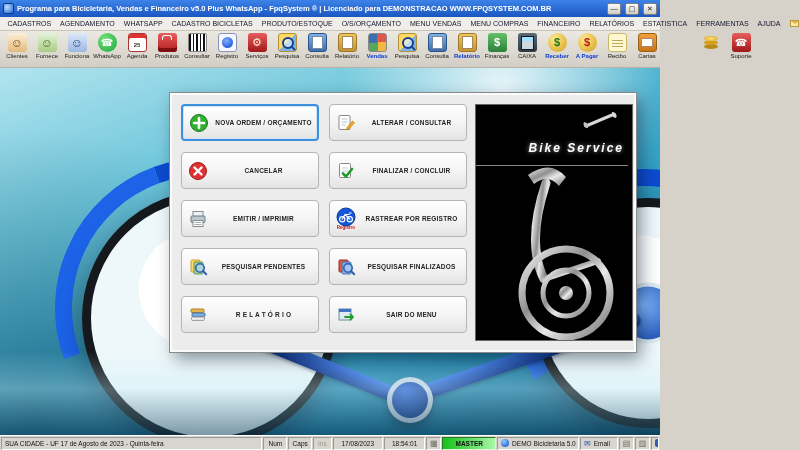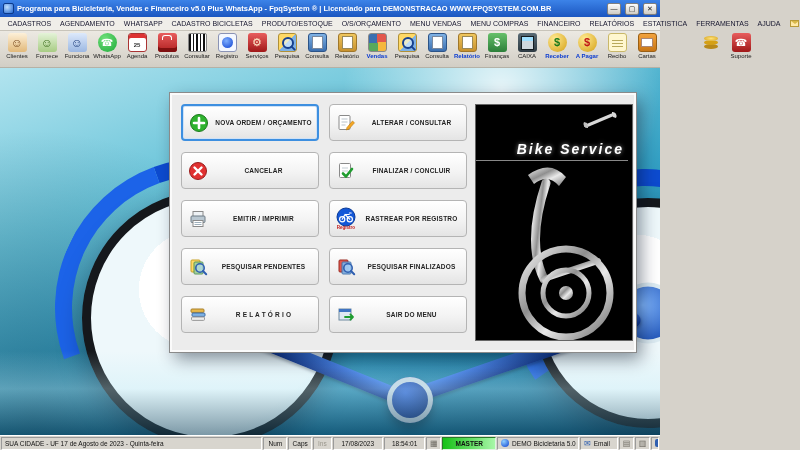--- a/index.html
+++ b/index.html
@@ -74,21 +74,21 @@
   .btn-grid{display:grid;grid-template-columns:138px 138px;grid-auto-rows:37px;gap:11px 10px}
   .dlg-btn{display:flex;align-items:center;gap:5px;background:linear-gradient(#ffffff,#f3f3f3 55%,#e4e4e4);border:1px solid #b4b4b4;border-radius:4px;padding:0 5px;cursor:pointer}
   .dlg-btn.selected{border:2px solid #3d8fe0;box-shadow:inset 0 0 0 1px #cfe2f7}
   .dlg-btn .lbl{flex:1;text-align:center;font-size:6.5px;font-weight:bold;color:#1f1f1f;letter-spacing:.2px}
   .dlg-ic{width:22px;display:flex;flex-direction:column;align-items:center;flex:0 0 auto}
   .dlg-ic svg{width:20px;height:20px}
   .ic-caption{font-size:4.5px;color:#c01818;font-weight:bold;margin-top:-2px}
 
   
   .brand{width:158px;background:#000;border:1px solid #666;position:relative;overflow:hidden;flex:0 0 auto}
-  .brand-title{position:absolute;top:36px;left:0;right:4px;text-align:right;color:#fff;font-size:14px;font-weight:bold;font-style:italic;letter-spacing:2px;text-shadow:0 0 4px rgba(255,255,255,.6);border-bottom:1px solid #888;padding-bottom:3px;padding-right:4px}
+  .brand-title{position:absolute;top:36px;left:0;right:4px;text-align:right;color:#fff;font-size:12px;font-weight:bold;font-style:italic;letter-spacing:2px;text-shadow:0 0 4px rgba(255,255,255,.6);border-bottom:1px solid #888;padding-bottom:10px;padding-right:4px}
   .wrench{position:absolute;top:6px;right:10px}
   .bike-art{position:absolute;left:0;top:56px;width:158px;height:182px}
 
   
   .statusbar{height:15px;background:#d8d5ce;border-top:1px solid #fff;display:flex;align-items:center;gap:1px;padding:0 1px;flex:0 0 auto}
   .sb-cell{height:13px;border:1px solid;border-color:#9a9a9a #ffffff #ffffff #9a9a9a;background:#d8d5ce;font-size:6.5px;color:#111;display:flex;align-items:center;padding:0 3px;white-space:nowrap;overflow:hidden}
   .sb-loc{width:296px}
   .sb-sm{width:26px;justify-content:center}
   .sb-xs{width:20px;justify-content:center;color:#9a968c}
   .sb-date{width:56px;justify-content:center}

